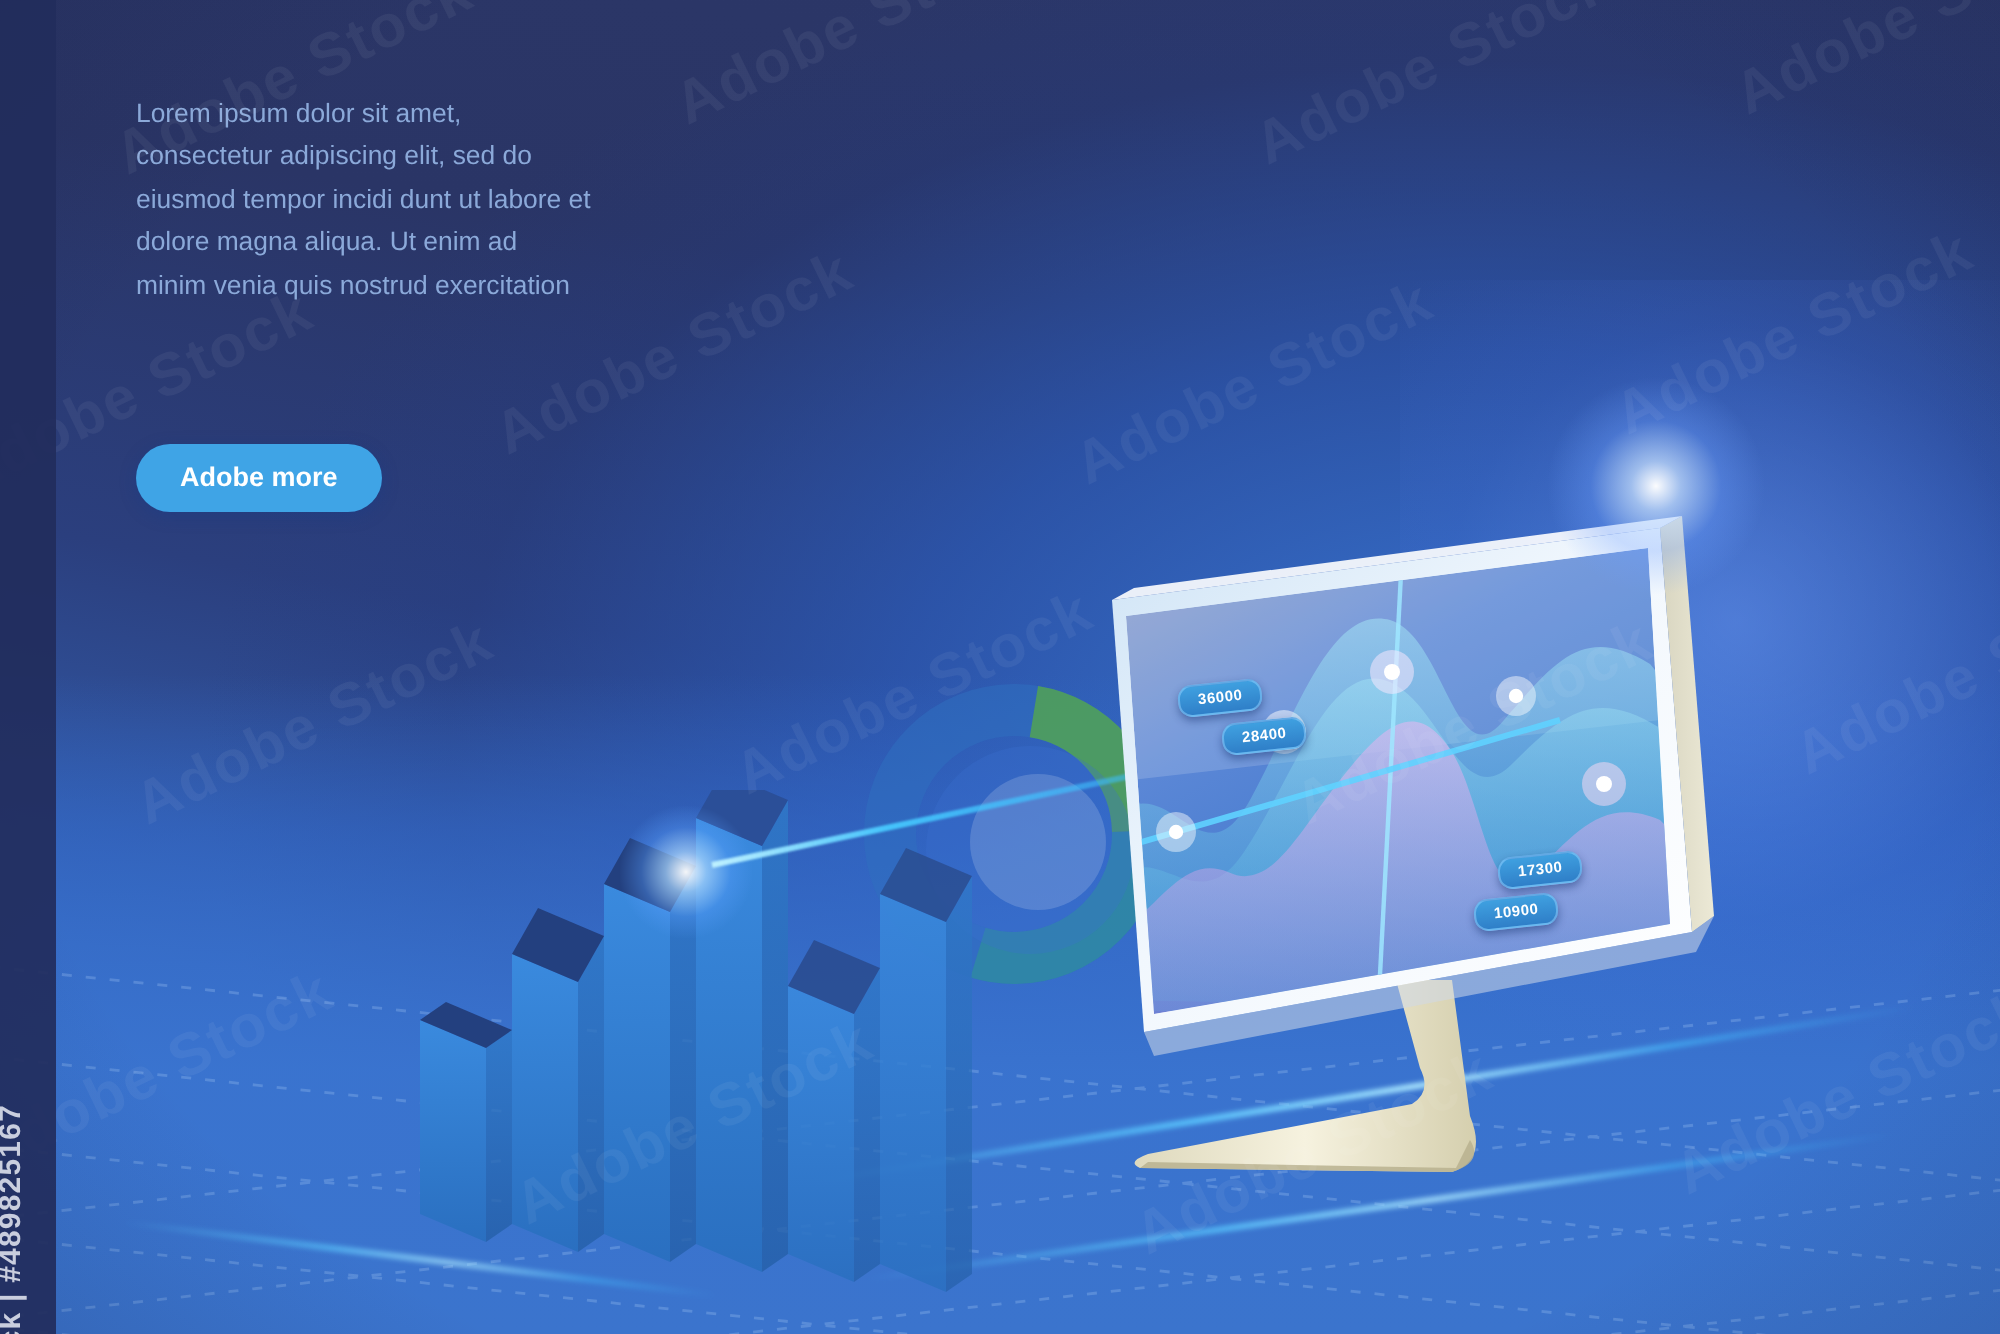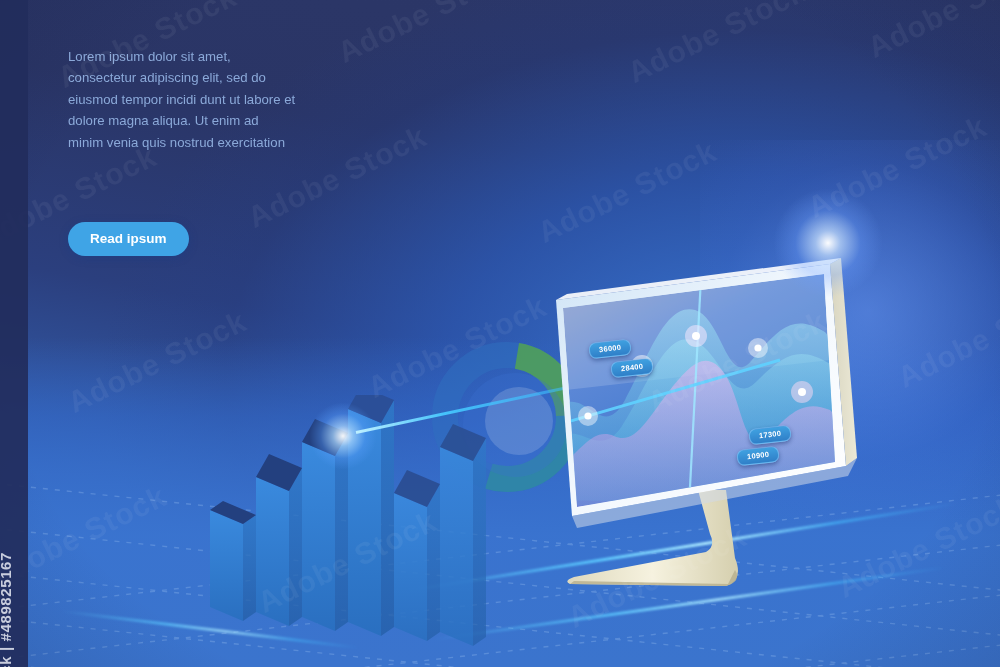--- a/index.html
+++ b/index.html
@@ -328,21 +328,21 @@
   <div class="chip c0">36000</div>
   <div class="chip c1">28400</div>
   <div class="chip c2">17300</div>
   <div class="chip c3">10900</div>
 
   <div class="bg-vignette"></div>
 
   <div class="copy">
     <p class="body-copy">Lorem ipsum dolor sit amet, consectetur adipiscing elit, sed do eiusmod tempor incidi dunt ut labore et dolore magna aliqua. Ut enim ad minim venia quis nostrud exercitation</p>
   </div>
-  <button class="readmore">Read ipsum</button>
+  <button class="readmore">Adobe more</button>
 
   <div class="wm" style="left:50px;  top:20px;">Adobe Stock</div>
   <div class="wm" style="left:330px; top:-5px;">Adobe Stock</div>
   <div class="wm" style="left:620px; top:15px;">Adobe Stock</div>
   <div class="wm" style="left:860px; top:-10px;">Adobe Stock</div>
   <div class="wm" style="left:-30px; top:180px;">Adobe Stock</div>
   <div class="wm" style="left:240px; top:160px;">Adobe Stock</div>
   <div class="wm" style="left:530px; top:175px;">Adobe Stock</div>
   <div class="wm" style="left:800px; top:150px;">Adobe Stock</div>
   <div class="wm" style="left:60px;  top:345px;">Adobe Stock</div>

